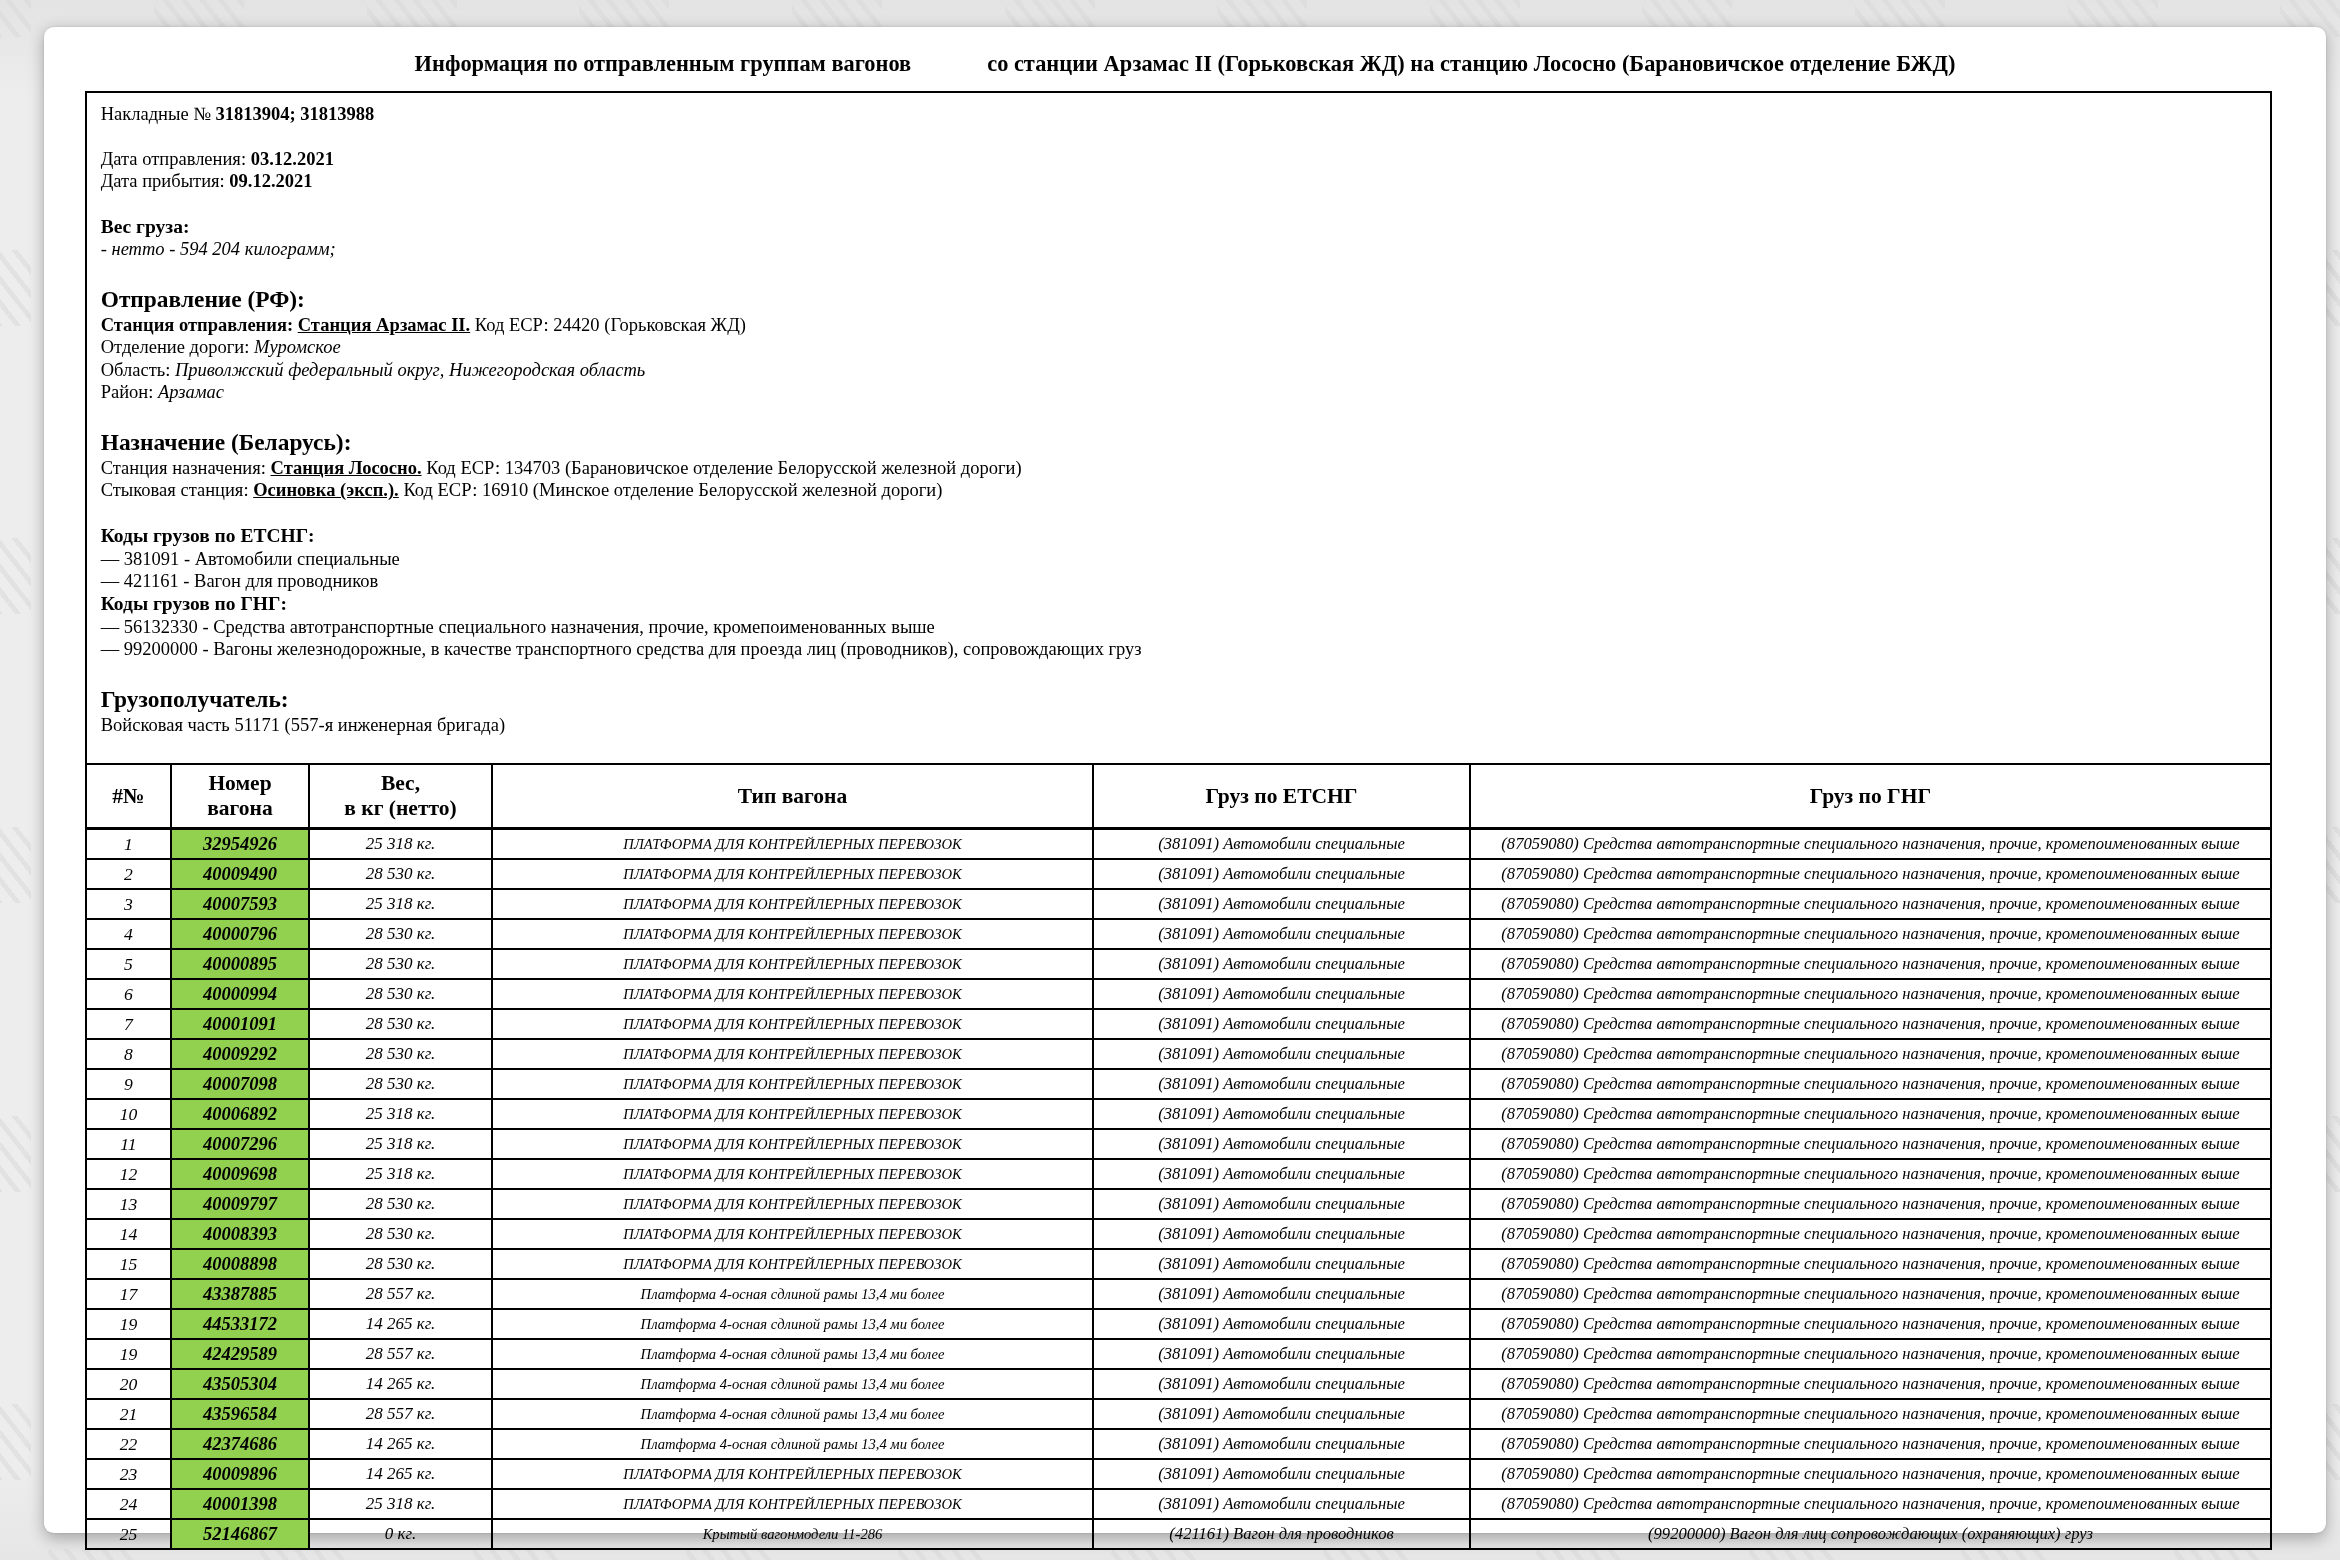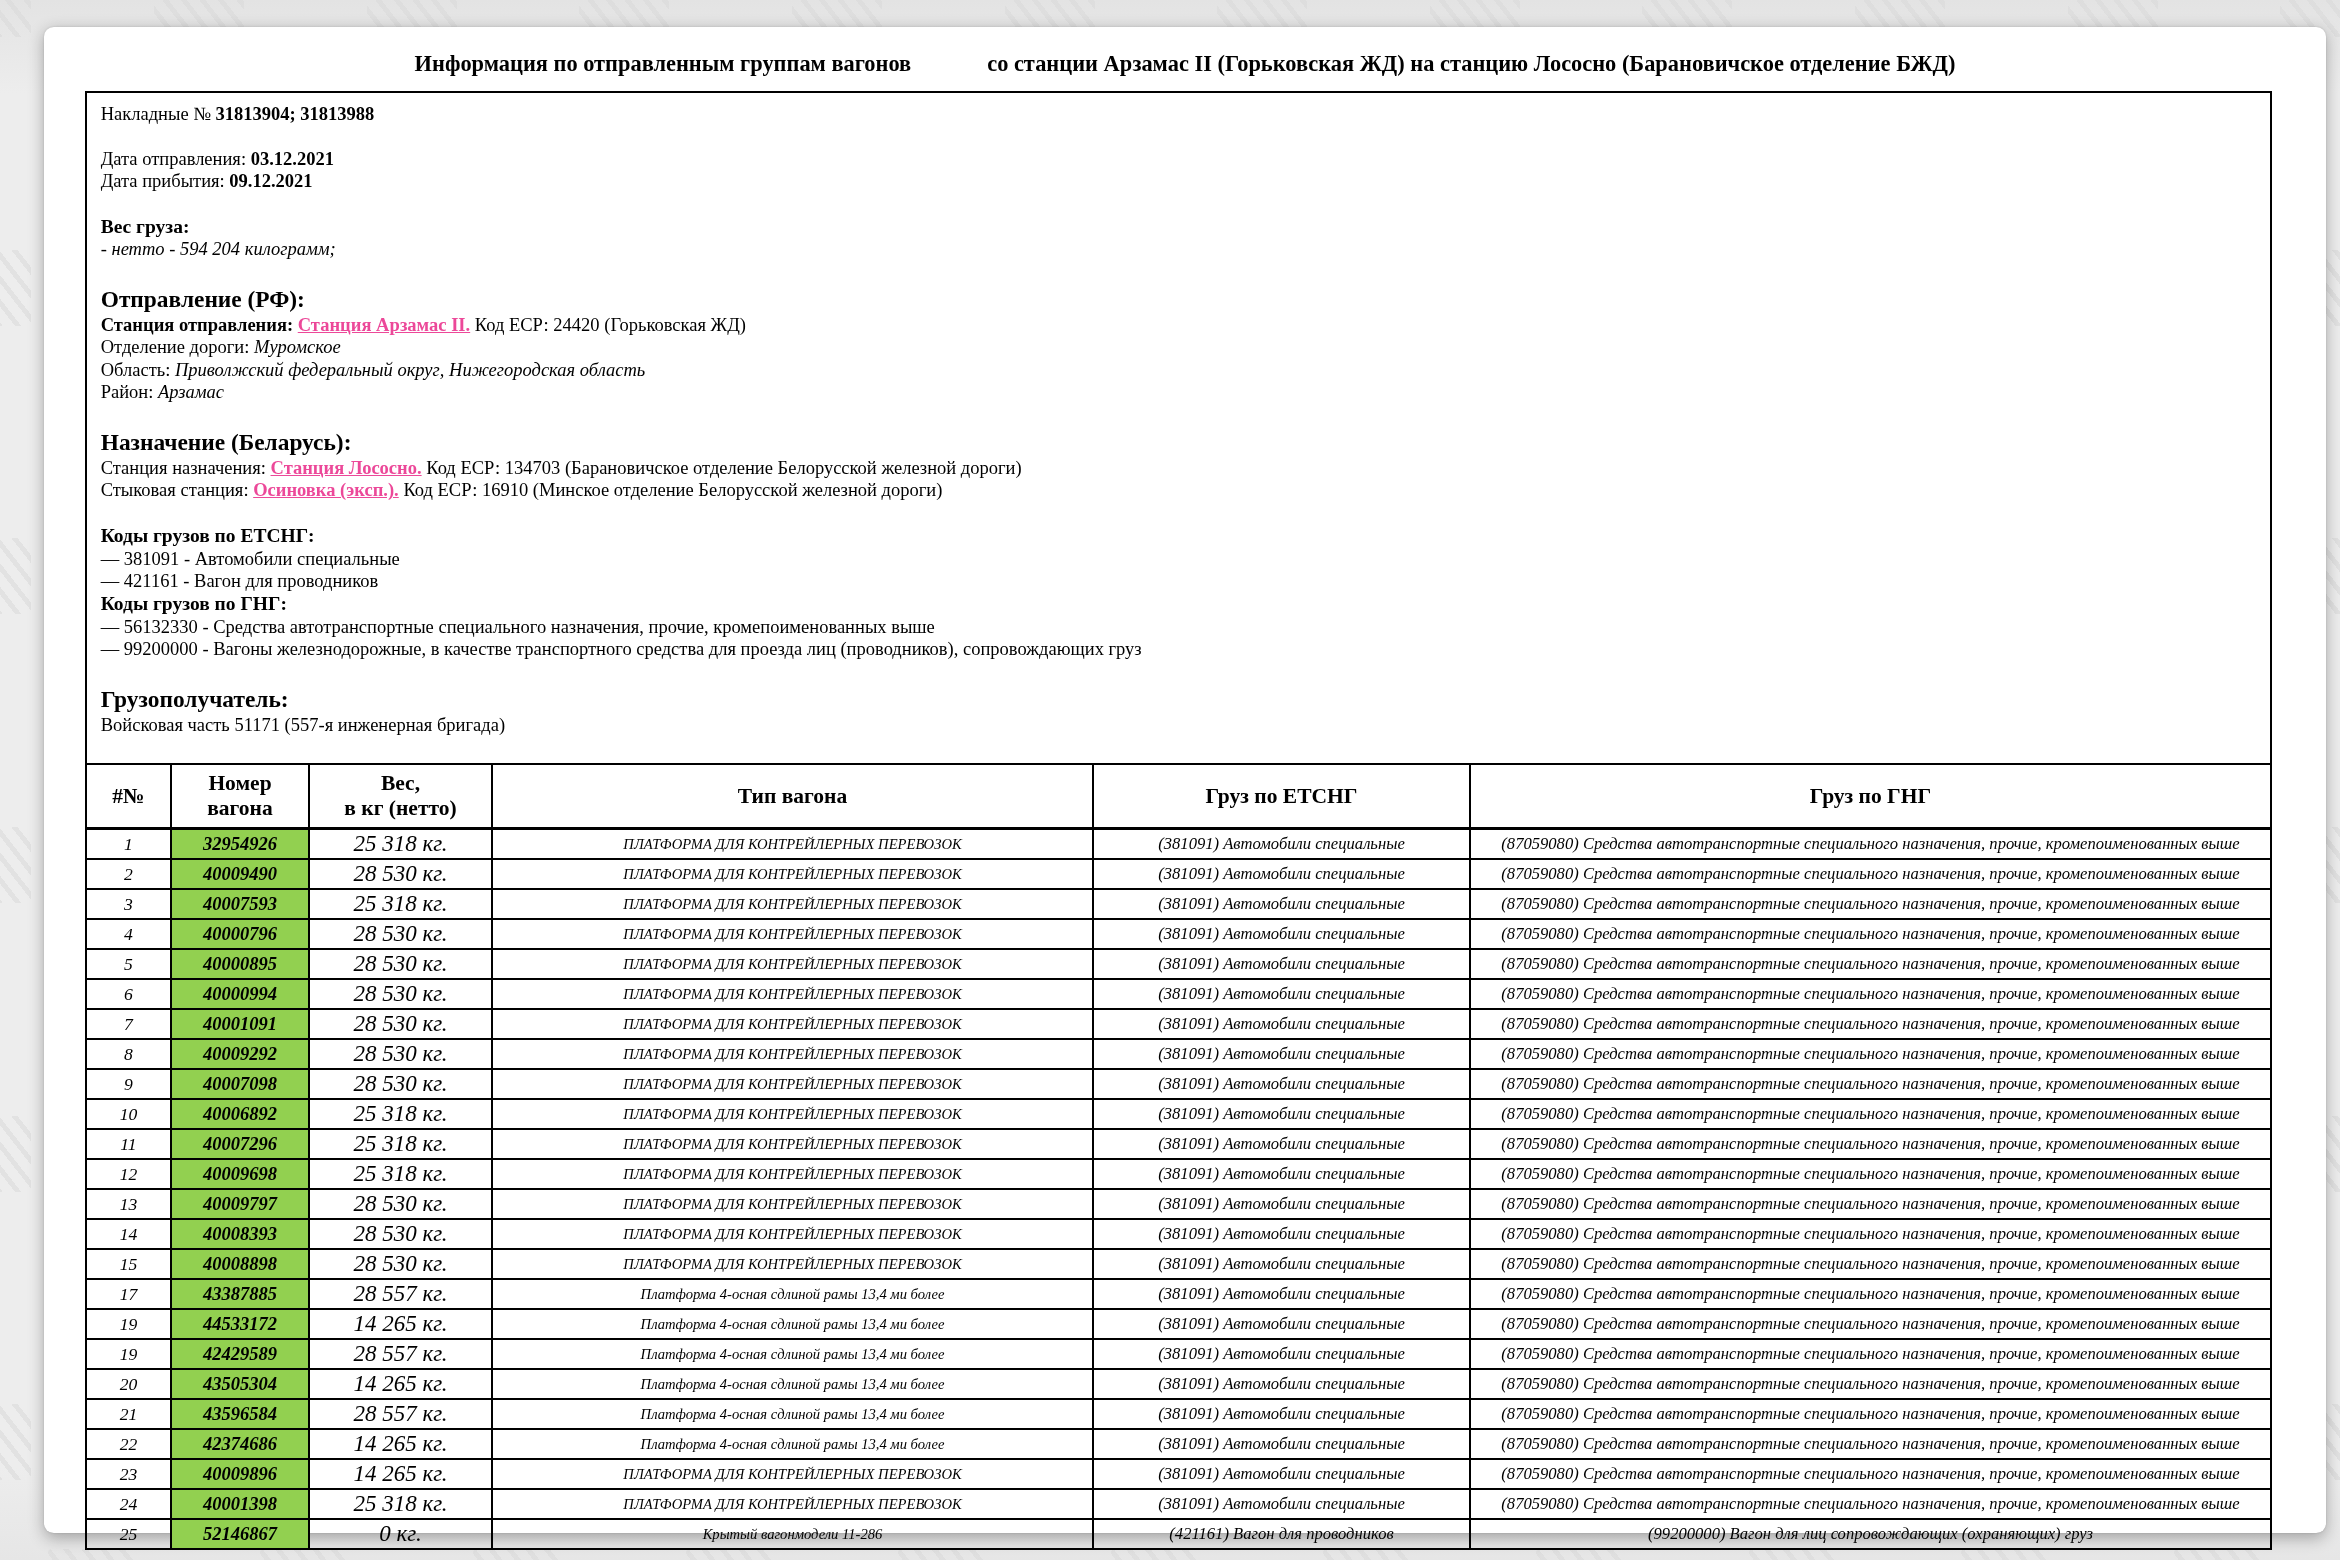--- a/index.html
+++ b/index.html
@@ -28,35 +28,35 @@
   .info-box{
     border:2px solid #000;border-bottom:none;
     padding:9.8px 13.7px 27px 13.7px;font-size:18.5px;line-height:22.4px;
   }
   .gap{height:22.4px;}
   .line{min-height:22.4px;}
   .h-big{font-size:23.4px;font-weight:bold;line-height:29px;padding-top:2px;}
   .h-small{font-weight:bold;font-size:19.5px;line-height:23.4px;}
   .b{font-weight:bold;}
   .it{font-style:italic;}
-  .red-link{color:#ec4899;font-weight:bold;text-decoration:underline;cursor:pointer;}
+  .red-link{color:#000000;font-weight:bold;text-decoration:underline;cursor:pointer;}
   table{width:100%;border-collapse:collapse;table-layout:fixed;
         border:2px solid #000;}
   th{
     border:2px solid #000;border-bottom:3.9px solid #000;border-top:2.9px solid #000;
     font-weight:bold;font-size:21.5px;line-height:25px;padding:5.9px 3.9px;
     white-space:pre-line;vertical-align:middle;background:#fff;
   }
   td{
     border:2px solid #000;text-align:center;vertical-align:middle;
     height:28px;padding:0 5.9px;overflow:hidden;white-space:nowrap;
   }
   td.c-num{font-style:italic;font-size:17.6px;}
   td.c-wagon{font-weight:bold;font-style:italic;font-size:18.5px;}
-  td.c-weight{font-style:italic;font-size:23px;}
+  td.c-weight{font-style:italic;font-size:17px;}
   td.c-type{font-style:italic;font-size:14.6px;}
   td.c-etsng{font-style:italic;font-size:16.6px;}
   td.c-gng{font-style:italic;font-size:16.6px;}
 </style>
 </head>
 <body>
 
 <div id="watermark-layer">
     <div class="wm" style="left: -59px; top: -39px;"></div>
     <div class="wm" style="left: 154px; top: -39px;"></div>

